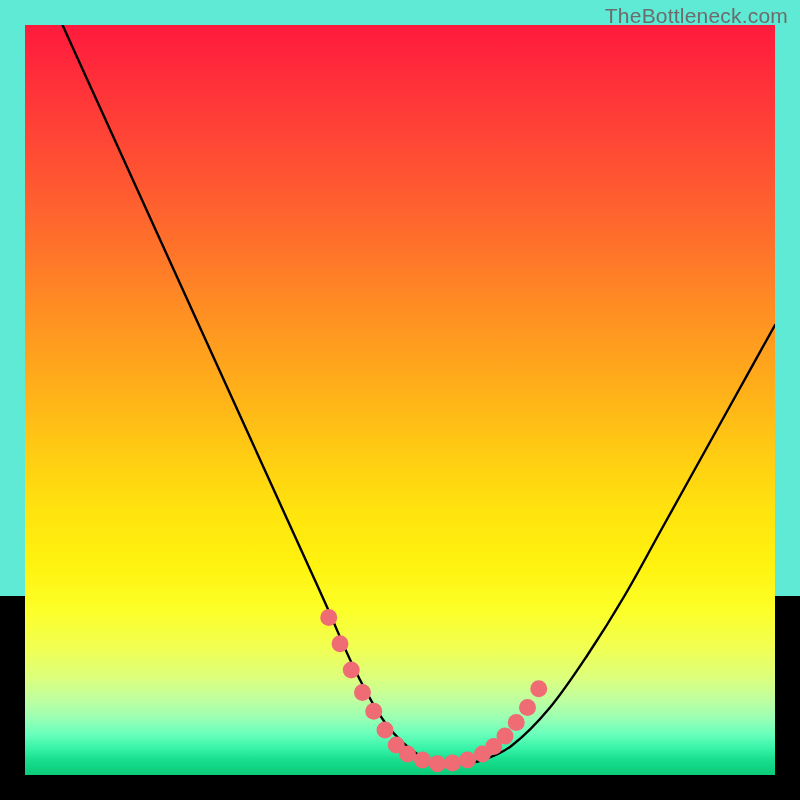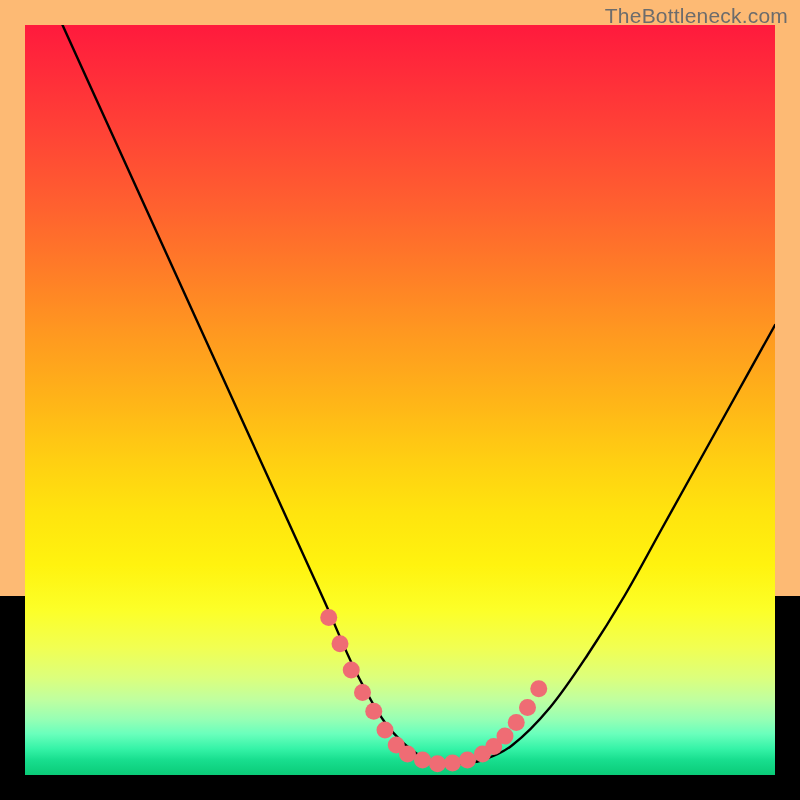--- a/index.html
+++ b/index.html
@@ -8,21 +8,21 @@
     width: 800px;
     height: 800px;
     overflow: hidden;
     background: #000;
     font-family: Arial, Helvetica, sans-serif;
   }
   .frame {
     position: relative;
     width: 800px;
     height: 596px;
-    background: #fdba74;
+    background: #5eead4;
   }
   .plot-area {
     position: absolute;
     left: 25px;
     top: 25px;
     width: 750px;
     height: 750px;
     
     background: linear-gradient(to bottom,
       #ff1a3d 0%,

